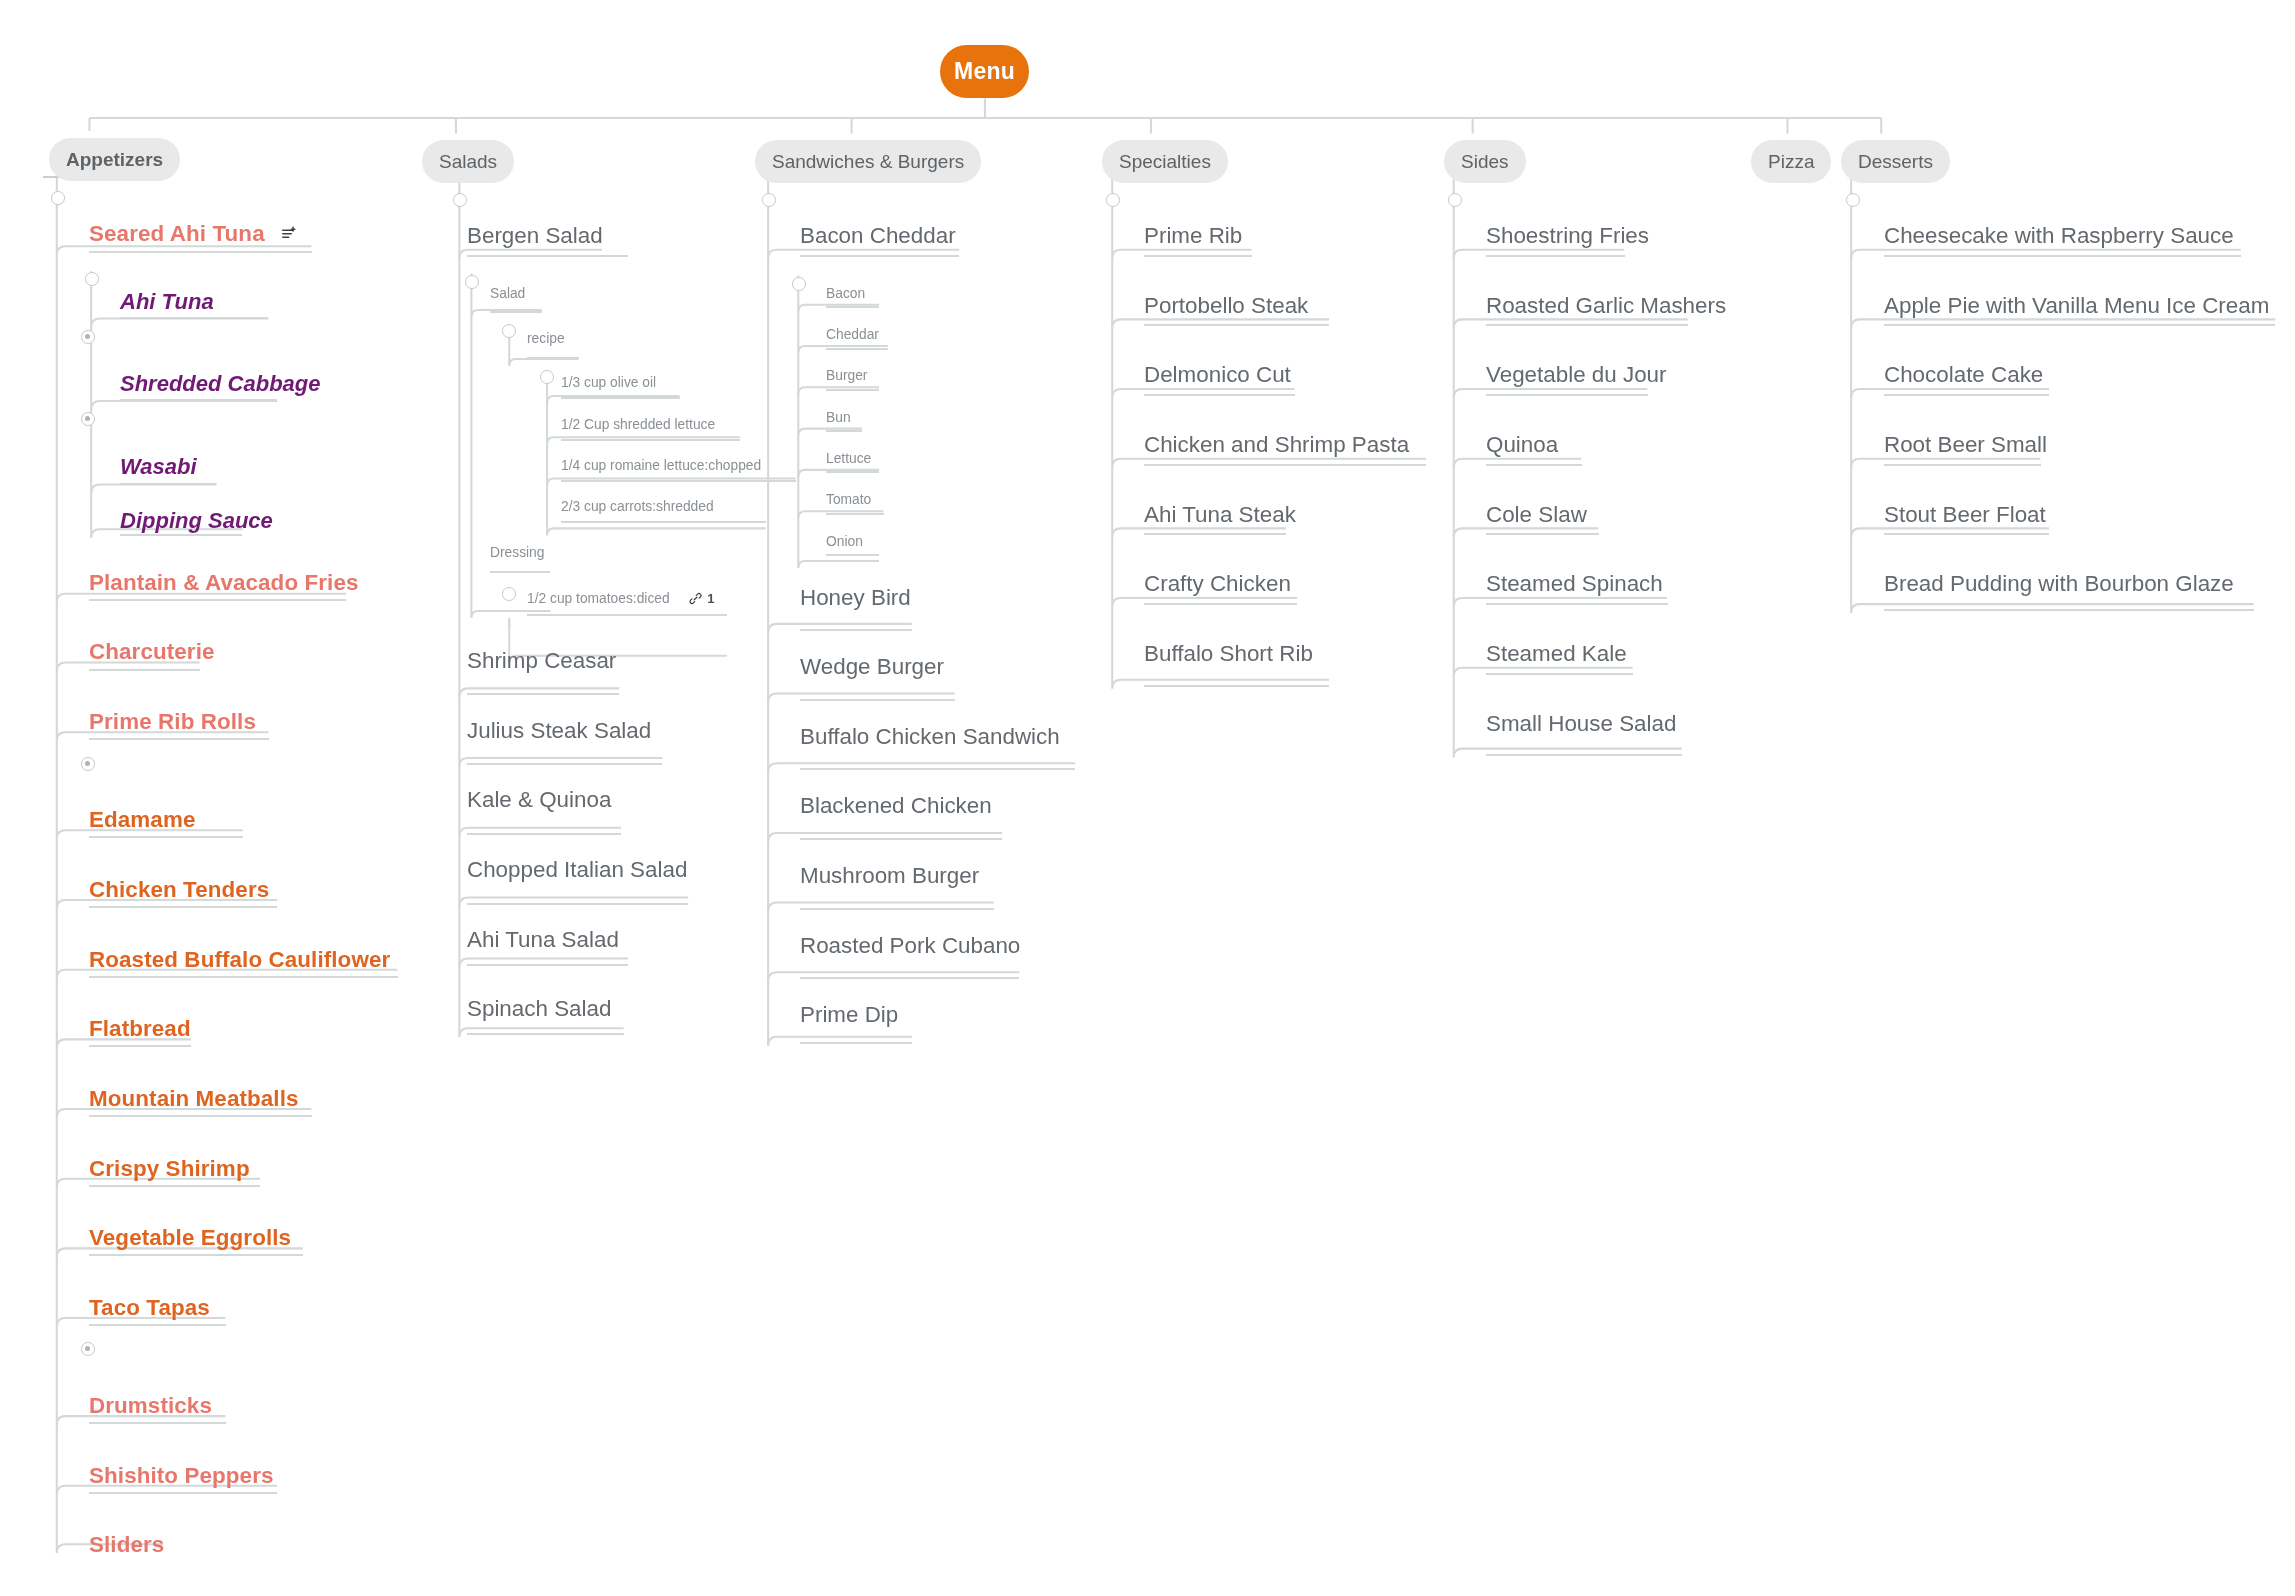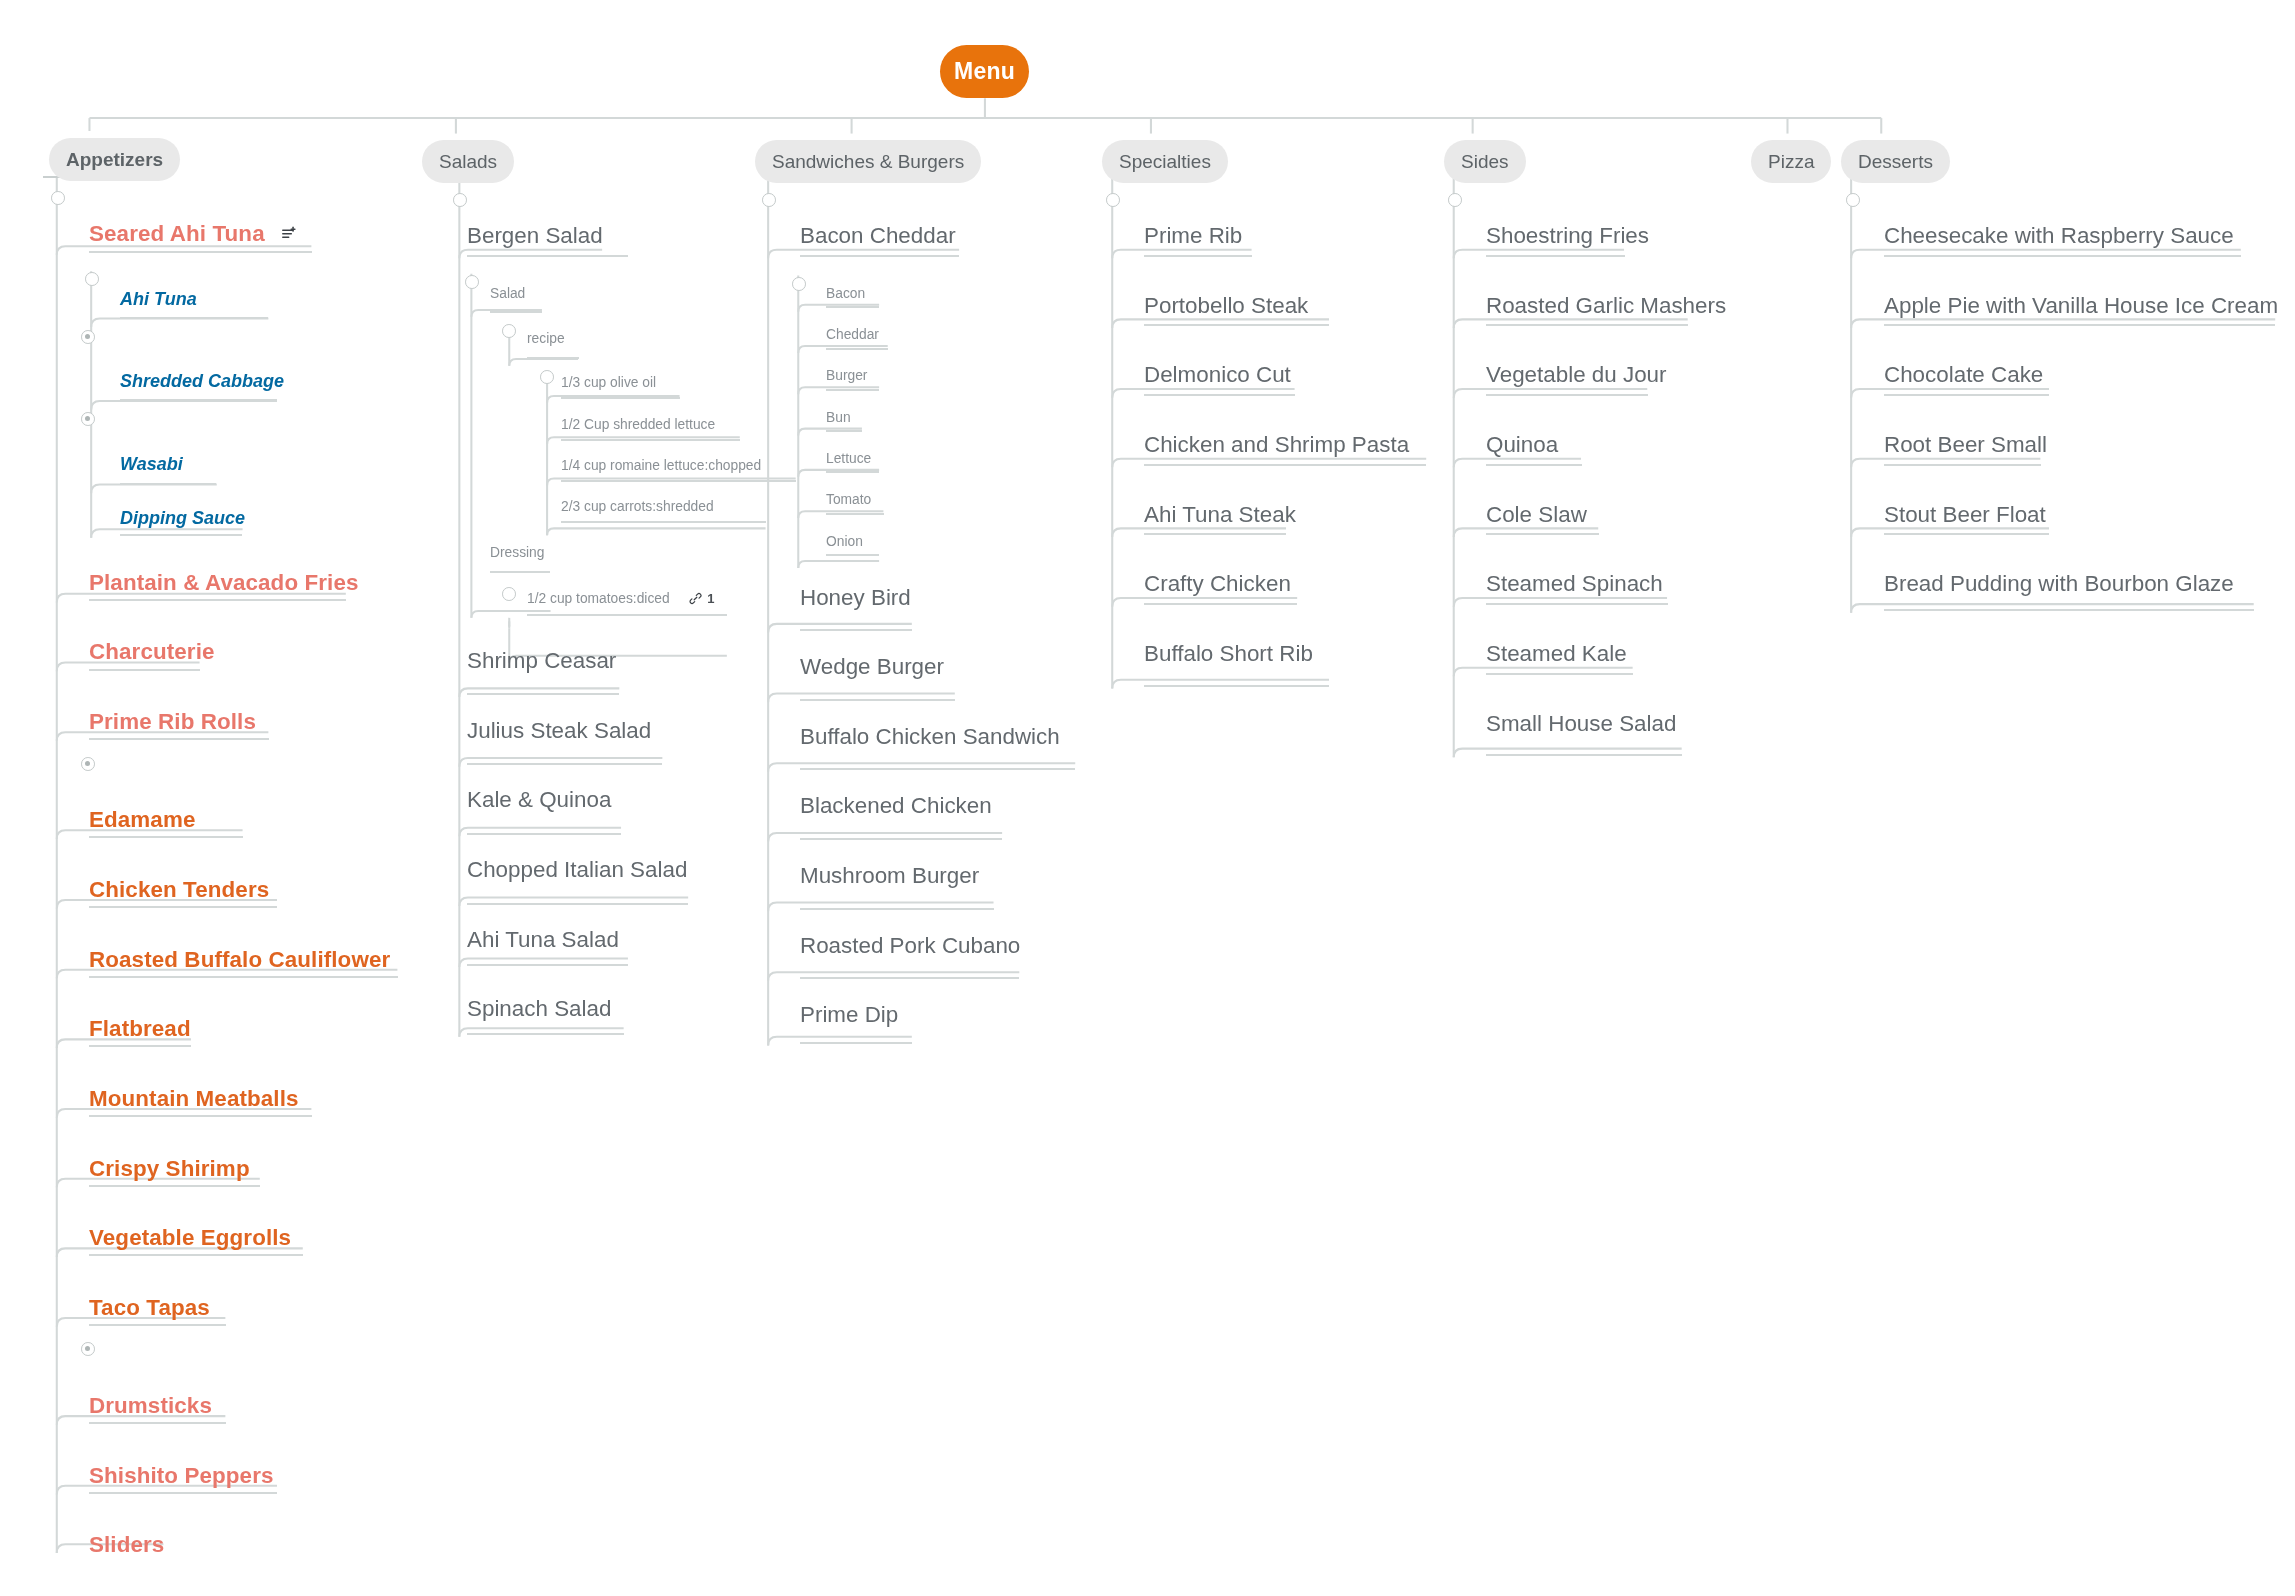--- a/index.html
+++ b/index.html
@@ -67,21 +67,21 @@
     white-space: nowrap;
     z-index: 4;
   }
   .item .label { display: inline-block; vertical-align: middle; }
 
   .lvl1 { font-size: 22.4px; color: #63696E; font-weight: 400; }
   .lvl1.coral   { color: #E8776B; font-weight: 700; letter-spacing: 0.1px; }
   .lvl1.orange  { color: #DF6420; font-weight: 700; letter-spacing: 0.1px; }
 
   .lvl2 { font-size: 16.3px; color: #6E757A; }
-  .lvl2.green { color: #0369a1; font-weight: 700; font-style: italic; font-size: 18px; }
+  .lvl2.green { color: #701a75; font-weight: 700; font-style: italic; font-size: 22px; }
   .lvl2.small { font-size: 13.8px; color: #8A9095; }
   .lvl4 { font-size: 13.8px; color: #8A9095; }
 
   .item-underline {
     position: absolute;
     height: 1.7px;
     background: #D3D8D8;
     z-index: 3;
   }
 
@@ -619,21 +619,21 @@
     <span class="label">Small House Salad</span>
   </div>
   <div class="item-underline" style="left:1486px; top:754px; width:196px;"></div>
 
   <div class="item lvl1" style="left:1884px; top:222px;">
     <span class="label">Cheesecake with Raspberry Sauce</span>
   </div>
   <div class="item-underline" style="left:1884px; top:255px; width:357px;"></div>
 
   <div class="item lvl1" style="left:1884px; top:292px;">
-    <span class="label">Apple Pie with Vanilla House Ice Cream</span>
+    <span class="label">Apple Pie with Vanilla Menu Ice Cream</span>
   </div>
   <div class="item-underline" style="left:1884px; top:324px; width:391px;"></div>
 
   <div class="item lvl1" style="left:1884px; top:361px;">
     <span class="label">Chocolate Cake</span>
   </div>
   <div class="item-underline" style="left:1884px; top:394px; width:165px;"></div>
 
   <div class="item lvl1" style="left:1884px; top:431px;">
     <span class="label">Root Beer Small</span>

